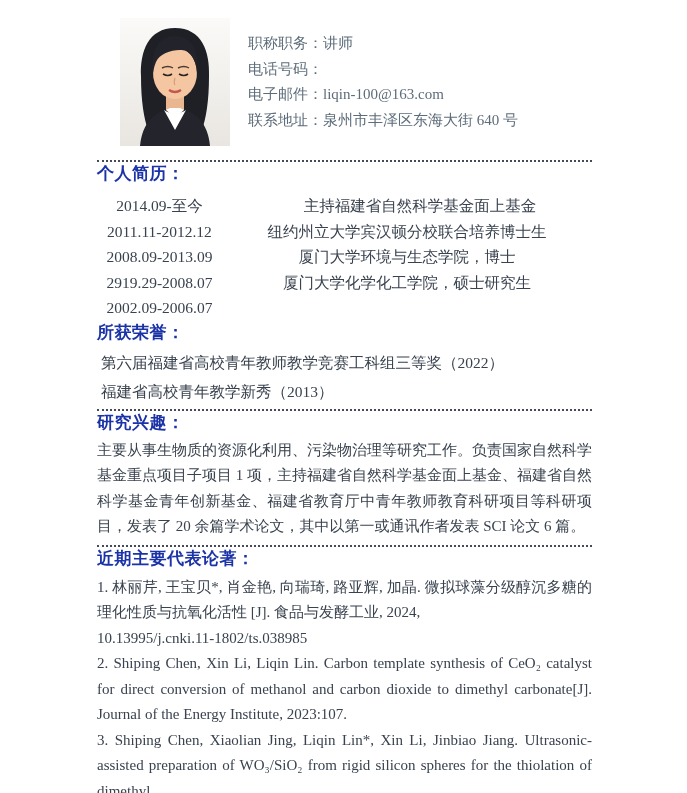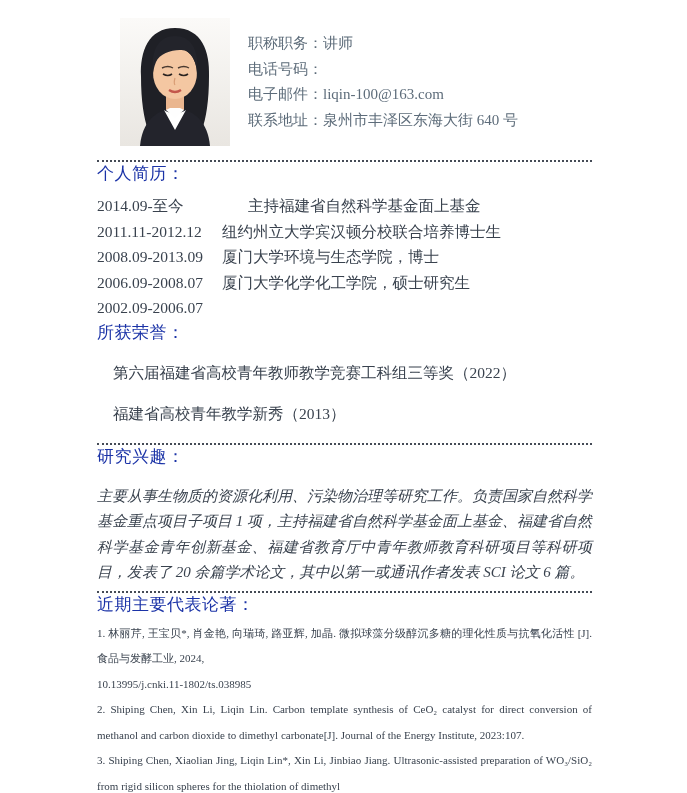--- a/index.html
+++ b/index.html
@@ -17,46 +17,45 @@
   .contact{margin-left:18px;padding-top:13px;color:#5d6c7a;font-size:15px;line-height:25.5px;}
   .contact .c-line{display:block;white-space:nowrap;}
 
   .divider{border-top:2px dotted #454b56;height:0;}
   .div-1{margin-top:14px;}
   .div-2{margin-top:3px;}
   .div-3{margin-top:5px;}
 
   h2.sec{
     font-family:"Liberation Sans","DejaVu Sans",sans-serif;
-    font-weight:normal;font-size:17px;color:#1b33a7;
+    font-weight:bold;font-size:17px;color:#1b33a7;
     margin:0;letter-spacing:0.5px;
   }
   .h-resume{margin-top:15px;}
   .h-honors{margin-top:9px;}
   .h-research{margin-top:15px;}
   .h-pubs{margin-top:14px;}
 
-  .resume-list{margin-top:8px;font-size:15.5px;line-height:25.5px;}
+  .resume-list{margin-top:8px;font-size:15.5px;line-height:25.5px;text-align:center;}
   .resume-row{display:flex;}
   .r-date{width:125px;flex:none;}
   .r-desc{flex:1;}
   .resume-row:first-child .r-desc{padding-left:26px;}
 
   .honors-list{margin-top:6px;font-size:15.5px;line-height:25.5px;}
-  .honors-list p{margin:16px;}
+  .honors-list p{margin:4px;}
 
   .para{
-    margin:16px 0 0 0;font-size:15px;line-height:25.5px;
+    margin:4px 0 0 0;font-size:15px;line-height:25.5px;
     text-align:justify;
-    font-style:italic;
   }
 
   .pubs{margin-top:5px;}
   .pub{
-    margin:0;font-size:11px;line-height:25.5px;
+    margin:0;font-size:15px;line-height:25.5px;
     text-align:justify;white-space:pre-line;
   }
 </style>
 </head>
 <body>
 
 <div class="page">
 
   <div class="top">
     <div class="photo">
@@ -110,21 +109,21 @@
       </div>
       <div class="resume-row">
         <span class="r-date">2011.11-2012.12</span>
         <span class="r-desc">纽约州立大学宾汉顿分校联合培养博士生</span>
       </div>
       <div class="resume-row">
         <span class="r-date">2008.09-2013.09</span>
         <span class="r-desc">厦门大学环境与生态学院，博士</span>
       </div>
       <div class="resume-row">
-        <span class="r-date">2006.09-2008.07</span>
+        <span class="r-date">2919.29-2008.07</span>
         <span class="r-desc">厦门大学化学化工学院，硕士研究生</span>
       </div>
       <div class="resume-row">
         <span class="r-date">2002.09-2006.07</span>
       </div>
     </div>
 
   <h2 class="sec h-honors">所获荣誉：</h2>
   <div class="honors-list">
       <p>第六届福建省高校青年教师教学竞赛工科组三等奖（2022）</p>

